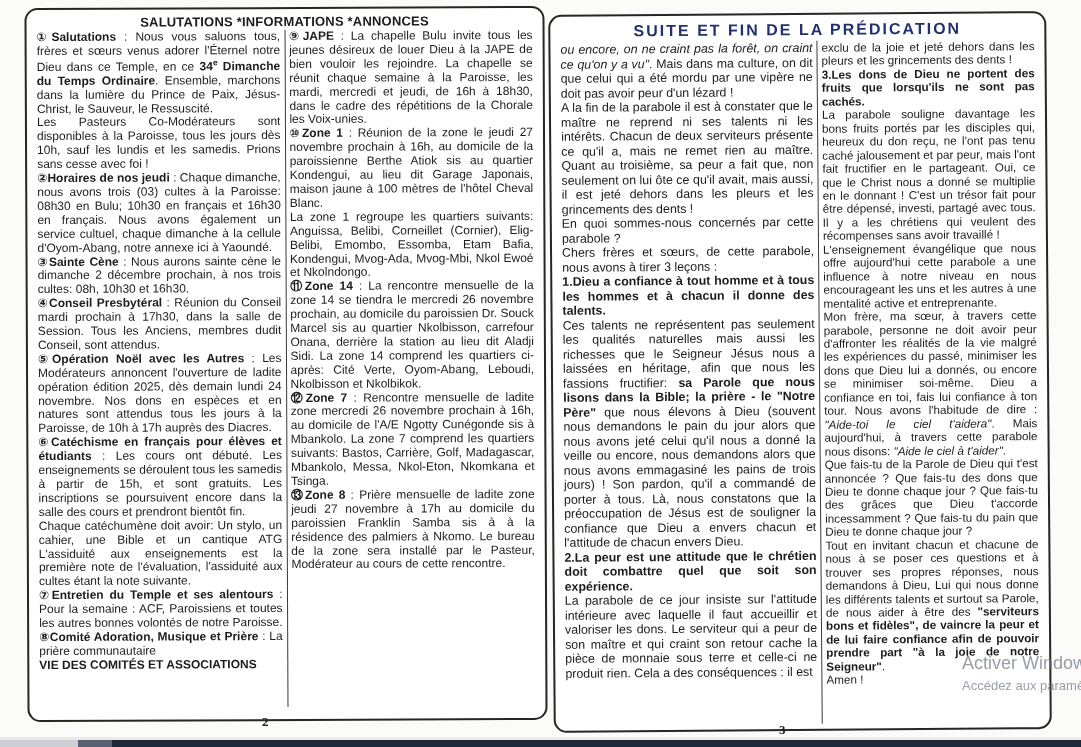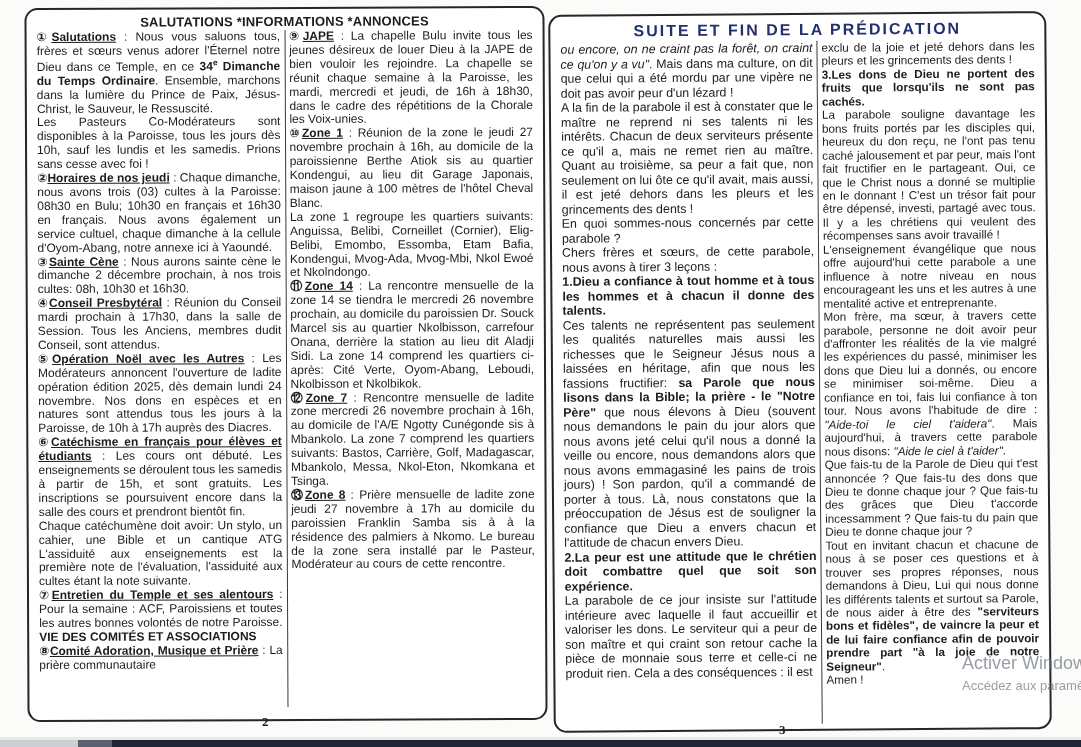--- a/index.html
+++ b/index.html
@@ -22,21 +22,21 @@
     color:#22306f;margin:3px 0 2px 0;
   }
   .cols{display:flex;height:calc(100% - 24px);}
   .col{flex:1;overflow:hidden;padding:0 4px;box-sizing:border-box;}
   .col + .col{border-left:1.5px solid #3a3a3a;}
   #page-left .col{font-size:12px;line-height:1.16;}
   #page-right .rcol1{font-size:12.4px;line-height:1.17;}
   #page-right .rcol2{font-size:11.7px;line-height:1.15;flex:0 0 222px;}
   .blk{margin:0;text-align:justify;}
   .b{font-weight:bold;}
-  .u{text-decoration:underline;}
+  .u{}
   .i{font-style:italic;}
   sup{font-size:70%;}
   .page-number{position:absolute;font-weight:bold;font-size:13px;font-family:"Liberation Serif","DejaVu Serif",serif;}
   #pn-left{left:262px;top:714px;}
   #pn-right{left:779px;top:722px;}
   .watermark{position:absolute;left:962px;top:653px;color:rgba(112,120,132,0.72);white-space:nowrap;}
   .wm-line1{font-size:18px;}
   .wm-line2{font-size:13px;margin-top:4px;}
   .bottom-strip{position:absolute;left:0;right:0;top:737px;height:3px;background:#eaeaea;}
   .taskbar{position:absolute;left:0;right:0;top:740px;height:7px;background:#1e2736;}
@@ -52,22 +52,22 @@
     <div class="col">
         <p class="blk"><span class="b">①</span><span class="b u">Salutations</span><span> : Nous vous saluons tous, frères et sœurs venus adorer l'Éternel notre Dieu dans ce Temple, en ce </span><span class="b">34</span><sup class="b">e</sup><span class="b"> Dimanche du Temps Ordinaire</span><span>. Ensemble, marchons dans la lumière du Prince de Paix, Jésus-Christ, le Sauveur, le Ressuscité.</span></p>
         <p class="blk"><span>Les Pasteurs Co-Modérateurs sont disponibles à la Paroisse, tous les jours dès 10h, sauf les lundis et les samedis. Prions sans cesse avec foi !</span></p>
         <p class="blk"><span class="b">②</span><span class="b u">Horaires de nos jeudi</span><span> : Chaque dimanche, nous avons trois (03) cultes à la Paroisse: 08h30 en Bulu; 10h30 en français et 16h30 en français. Nous avons également un service cultuel, chaque dimanche à la cellule d'Oyom-Abang, notre annexe ici à Yaoundé.</span></p>
         <p class="blk"><span class="b">③</span><span class="b u">Sainte Cène</span><span> : Nous aurons sainte cène le dimanche 2 décembre prochain, à nos trois cultes: 08h, 10h30 et 16h30.</span></p>
         <p class="blk"><span class="b">④</span><span class="b u">Conseil Presbytéral</span><span> : Réunion du Conseil mardi prochain à 17h30, dans la salle de Session. Tous les Anciens, membres dudit Conseil, sont attendus.</span></p>
         <p class="blk"><span class="b">⑤</span><span class="b u">Opération Noël avec les Autres</span><span> : Les Modérateurs annoncent l'ouverture de ladite opération édition 2025, dès demain lundi 24 novembre. Nos dons en espèces et en natures sont attendus tous les jours à la Paroisse, de 10h à 17h auprès des Diacres.</span></p>
         <p class="blk"><span class="b">⑥</span><span class="b u">Catéchisme en français pour élèves et étudiants</span><span> : Les cours ont débuté. Les enseignements se déroulent tous les samedis à partir de 15h, et sont gratuits. Les inscriptions se poursuivent encore dans la salle des cours et prendront bientôt fin.</span></p>
         <p class="blk"><span>Chaque catéchumène doit avoir: Un stylo, un cahier, une Bible et un cantique ATG L'assiduité aux enseignements est la première note de l'évaluation, l'assiduité aux cultes étant la note suivante.</span></p>
         <p class="blk"><span class="b">⑦</span><span class="b u">Entretien du Temple et ses alentours</span><span> : Pour la semaine : ACF, Paroissiens et toutes les autres bonnes volontés de notre Paroisse.</span></p>
+        <p class="blk"><span class="b">⑧</span><span class="b u">Comité Adoration, Musique et Prière</span><span> : La prière communautaire</span></p>
         <p class="blk"><span class="b">VIE DES COMITÉS ET ASSOCIATIONS</span></p>
-        <p class="blk"><span class="b">⑧</span><span class="b u">Comité Adoration, Musique et Prière</span><span> : La prière communautaire</span></p>
       </div>
     <div class="col">
         <p class="blk"><span class="b">⑨</span><span class="b u">JAPE</span><span> : La chapelle Bulu invite tous les jeunes désireux de louer Dieu à la JAPE de bien vouloir les rejoindre. La chapelle se réunit chaque semaine à la Paroisse, les mardi, mercredi et jeudi, de 16h à 18h30, dans le cadre des répétitions de la Chorale les Voix-unies.</span></p>
         <p class="blk"><span class="b">⑩</span><span class="b u">Zone 1</span><span> : Réunion de la zone le jeudi 27 novembre prochain à 16h, au domicile de la paroissienne Berthe Atiok sis au quartier Kondengui, au lieu dit Garage Japonais, maison jaune à 100 mètres de l'hôtel Cheval Blanc.</span></p>
         <p class="blk"><span>La zone 1 regroupe les quartiers suivants: Anguissa, Belibi, Corneillet (Cornier), Elig-Belibi, Emombo, Essomba, Etam Bafia, Kondengui, Mvog-Ada, Mvog-Mbi, Nkol Ewoé et Nkolndongo.</span></p>
         <p class="blk"><span class="b">⑪</span><span class="b u">Zone 14</span><span> : La rencontre mensuelle de la zone 14 se tiendra le mercredi 26 novembre prochain, au domicile du paroissien Dr. Souck Marcel sis au quartier Nkolbisson, carrefour Onana, derrière la station au lieu dit Aladji Sidi. La zone 14 comprend les quartiers ci-après: Cité Verte, Oyom-Abang, Leboudi, Nkolbisson et Nkolbikok.</span></p>
         <p class="blk"><span class="b">⑫</span><span class="b u">Zone 7</span><span> : Rencontre mensuelle de ladite zone mercredi 26 novembre prochain à 16h, au domicile de l'A/E Ngotty Cunégonde sis à Mbankolo. La zone 7 comprend les quartiers suivants: Bastos, Carrière, Golf, Madagascar, Mbankolo, Messa, Nkol-Eton, Nkomkana et Tsinga.</span></p>
         <p class="blk"><span class="b">⑬</span><span class="b u">Zone 8</span><span> : Prière mensuelle de ladite zone jeudi 27 novembre à 17h au domicile du paroissien Franklin Samba sis à à la résidence des palmiers à Nkomo. Le bureau de la zone sera installé par le Pasteur, Modérateur au cours de cette rencontre.</span></p>
       </div>
   </div>

